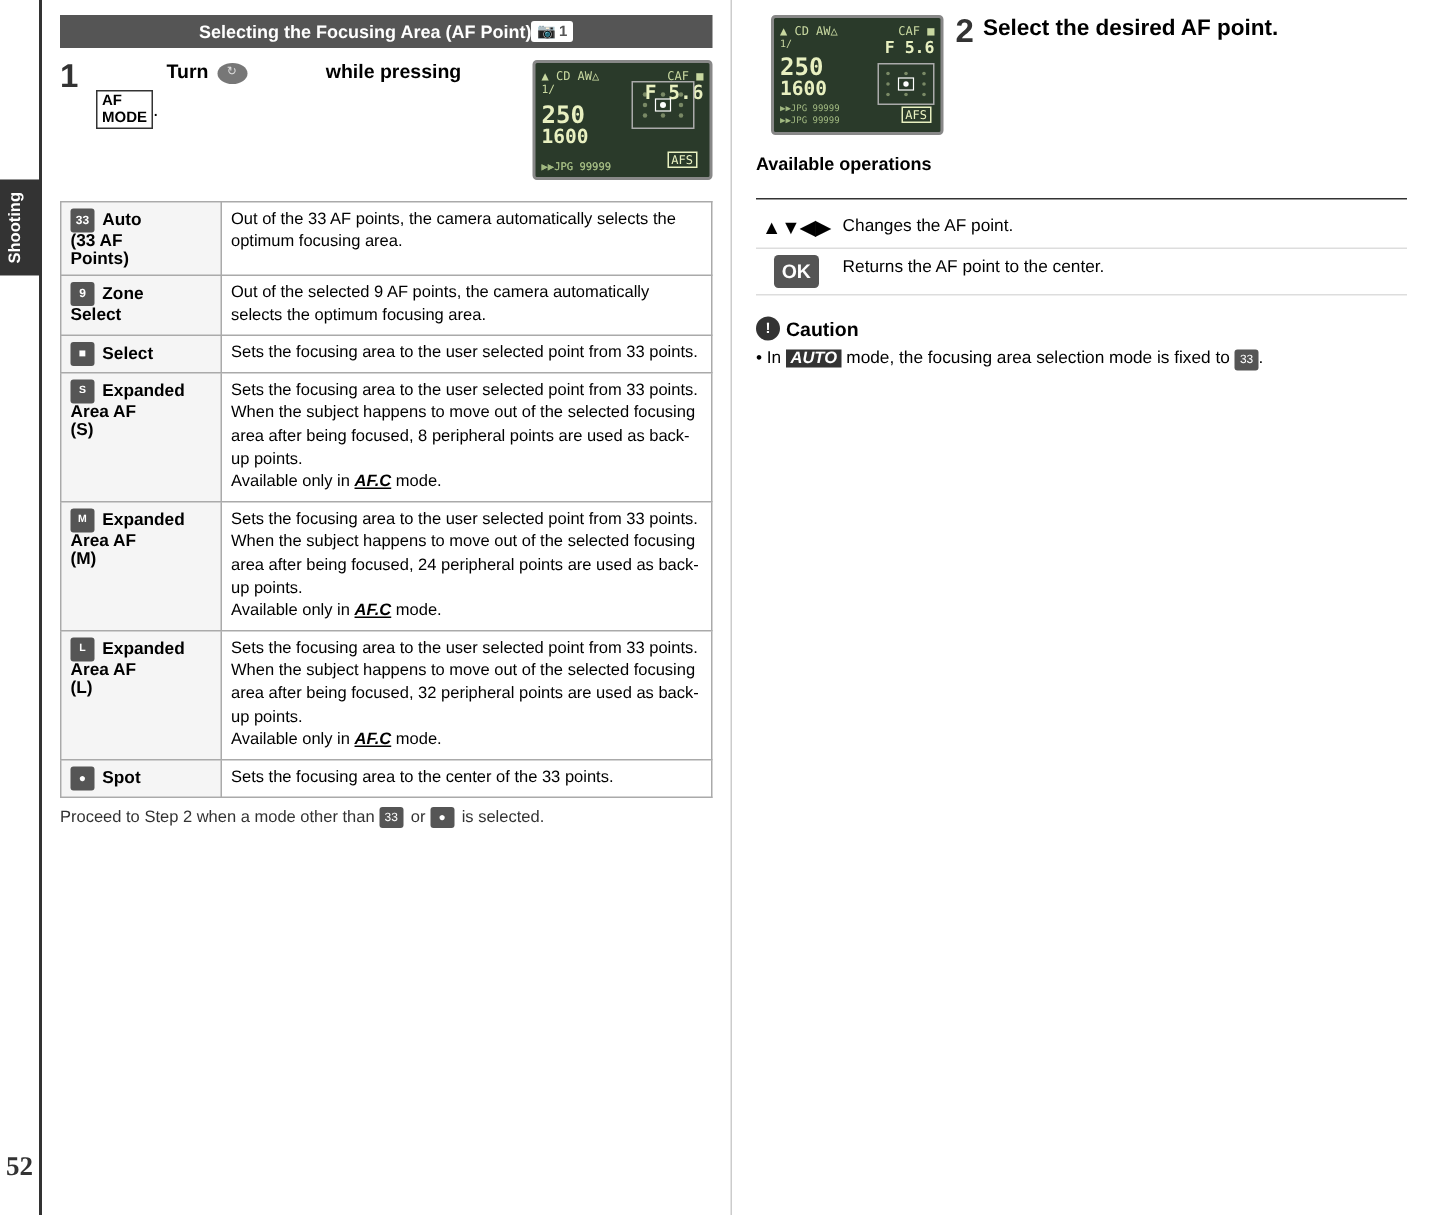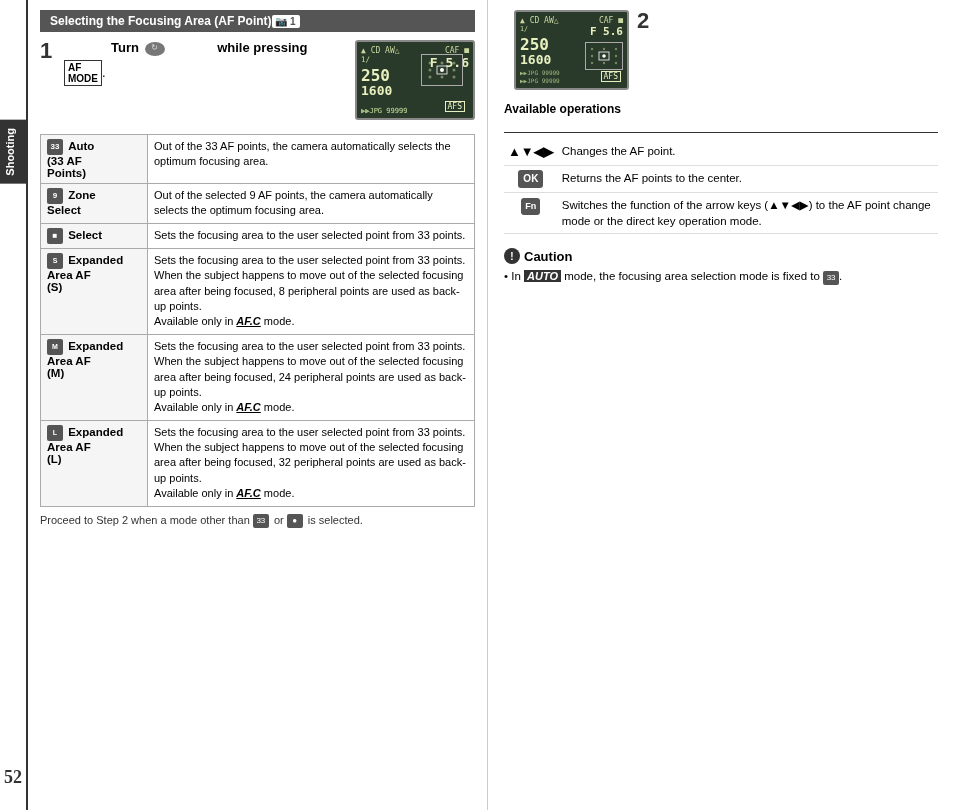--- a/index.html
+++ b/index.html
@@ -70,21 +70,21 @@
 
     
     .section-header {
       background: #555;
       color: #fff;
       padding: 4px 10px;
       font-size: 12px;
       font-weight: bold;
       display: flex;
       align-items: center;
-      justify-content: flex-start;
+      justify-content: center;
       margin-bottom: 8px;
     }
     .camera-icon-badge {
       background: #fff;
       color: #555;
       font-size: 10px;
       padding: 1px 4px;
       border-radius: 2px;
       display: flex;
       align-items: center;
@@ -468,20 +468,27 @@
             <td class="mode-cell">
               <span class="mode-icon" style="font-size:7px;">L</span>
               <strong>Expanded<br>Area AF<br>(L)</strong>
             </td>
             <td class="desc-cell">
               <span>Sets the focusing area to the user selected point from 33 points. When the subject happens to move out of the selected focusing area after being focused, 32 peripheral points are used as back-up points.</span><br>
               <span>Available only in <span class="afc-bold">AF.C</span> mode.</span>
             </td>
           </tr>
 
+          <tr>
+            <td class="mode-cell">
+              <span class="mode-icon">●</span>
+              <strong>Spot</strong>
+            </td>
+            <td class="desc-cell">Sets the focusing area to the center of the 33 points.</td>
+          </tr>
         </tbody>
       </table>
 
       <div class="footer-note">
         <span>Proceed to Step 2 when a mode other than</span>
         <span class="mode-icon" style="font-size:8px; display:inline-block; background:#555; color:#fff; width:16px; height:14px; text-align:center; line-height:14px; border-radius:2px;">33</span>
         <span>or</span>
         <span class="mode-icon" style="font-size:8px; display:inline-block; background:#555; color:#fff; width:16px; height:14px; text-align:center; line-height:14px; border-radius:2px;">●</span>
         <span>is selected.</span>
       </div>
@@ -521,45 +528,40 @@
             </div>
           </div>
           <div style="position:absolute; bottom:12px; left:4px; font-size:6px; color:#a0b880;">▶▶JPG 99999</div>
           <div style="position:absolute; bottom:4px; left:4px; font-size:6px; color:#a0b880;">▶▶JPG 99999</div>
           <div style="position:absolute; bottom:6px; right:6px; font-size:8px; color:#e8f0c0; border:1px solid #e8f0c0; padding:0 2px;">AFS</div>
         </div>
 
         <div style="flex:1;">
           <div style="display:flex; align-items:flex-start; gap:6px;">
             <div class="step2-number">2</div>
+            <div class="step2-title">Select the desired AF point.</div>
           </div>
         </div>
       </div>
 
       <div class="avail-ops-title">Available operations</div>
 
       <table class="ops-table">
         <tbody>
           <tr>
             <td class="icon-cell">
               <span style="font-size:13px; font-weight:bold;">▲▼◀▶</span>
             </td>
             <td>Changes the AF point.</td>
           </tr>
           <tr>
             <td class="icon-cell">
-              <span style="display:inline-block; background:#555; color:#fff; font-size:10px; padding:2px 5px; border-radius:3px; font-weight:bold;">OK</span>
-            </td>
-            <td>Returns the AF points to the center.</td>
-          </tr>
-          <tr>
-            <td class="icon-cell">
-              <span style="display:inline-block; background:#555; color:#fff; font-size:9px; padding:2px 4px; border-radius:3px; font-weight:bold;">Fn</span>
-            </td>
-            <td>Switches the function of the arrow keys (▲▼◀▶) to the AF point change mode or the direct key operation mode.</td>
+              <span style="display:inline-block; background:#555; color:#fff; font-size:13px; padding:2px 5px; border-radius:3px; font-weight:bold;">OK</span>
+            </td>
+            <td>Returns the AF point to the center.</td>
           </tr>
         </tbody>
       </table>
 
       <div class="caution-box">
         <div class="caution-title">
           <span class="caution-icon">!</span>
           <span>Caution</span>
         </div>
         <div class="caution-text">

